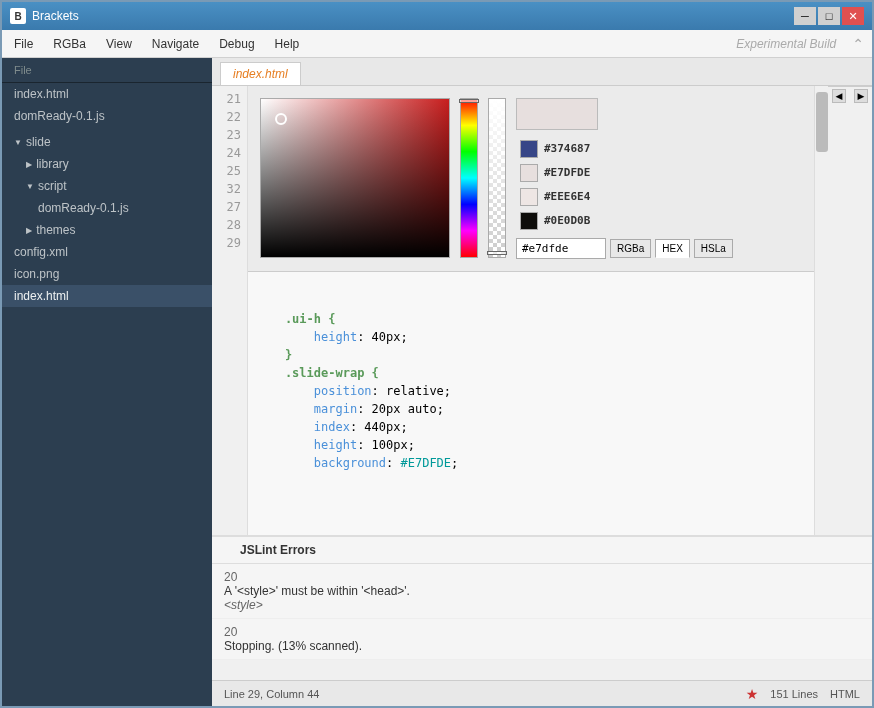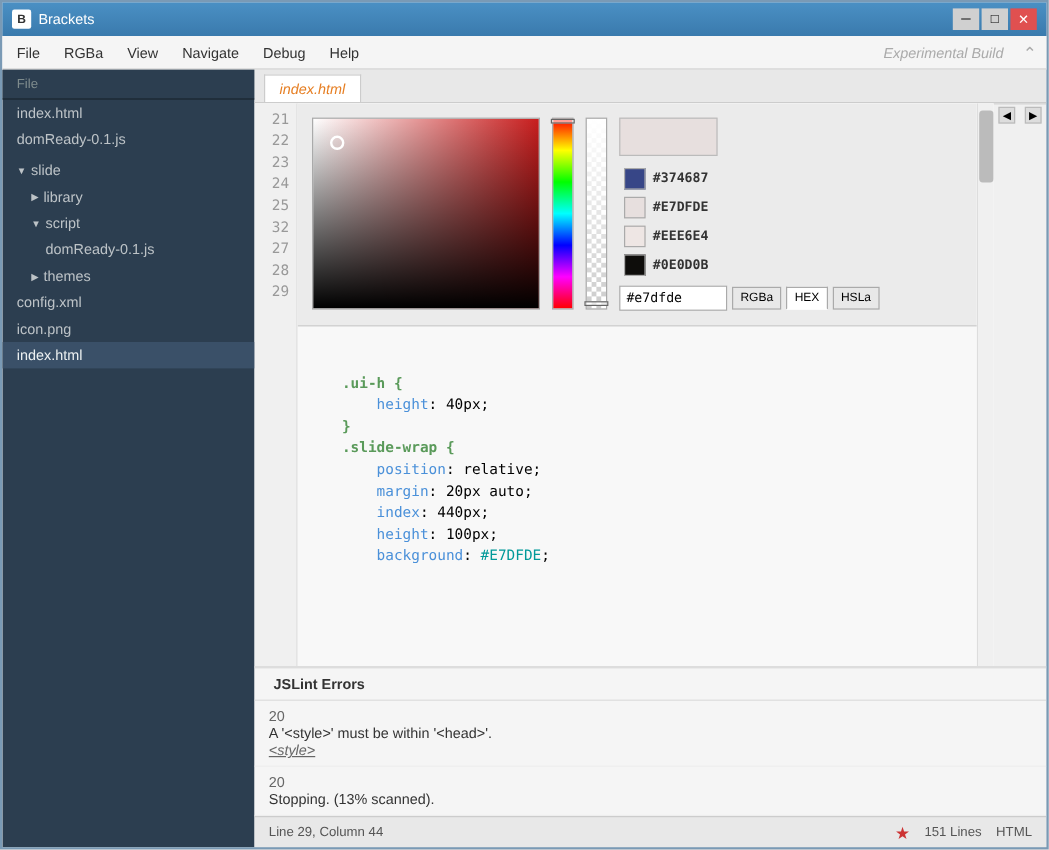--- a/index.html
+++ b/index.html
@@ -71,28 +71,28 @@
     .scrollbar-thumb { width: 12px; height: 60px; background: #bbb; margin: 2px auto; border-radius: 3px; }
 
     
     .h-scroll { height: 18px; background: #f0f0f0; border-top: 1px solid #ccc; display: flex; align-items: center; padding: 0 4px; }
     .h-scroll-arrow { width: 14px; height: 14px; background: #ddd; display: flex; align-items: center; justify-content: center; font-size: 9px; cursor: pointer; border: 1px solid #bbb; }
     .h-scroll-track { flex: 1; height: 8px; background: #e0e0e0; margin: 0 4px; position: relative; }
     .h-scroll-thumb { position: absolute; left: 40%; width: 30%; height: 100%; background: #aaa; border-radius: 2px; }
 
     
     .bottom-panel { background: #f5f5f5; border-top: 2px solid #ddd; min-height: 120px; }
-    .jslint-header { padding: 6px 16px; font-weight: bold; font-size: 12px; color: #333; border-bottom: 1px solid #ddd; }
+    .jslint-header { padding: 6px 28px; font-weight: bold; font-size: 12px; color: #333; border-bottom: 1px solid #ddd; }
     .jslint-row { display: flex; padding: 6px 12px; border-bottom: 1px solid #eee; font-size: 12px; color: #333; flex-direction: column; }
     .jslint-num { width: 40px; color: #666; flex-shrink: 0; }
     .jslint-msg { flex: 1; color: #333; }
-    .jslint-tag { color: #666; font-style: italic; text-decoration: underline; }
-
-    
-    .status-bar { height: 26px; background: #e8e8e8; border-top: 1px solid #ccc; display: flex; align-items: center; padding: 0 12px; font-size: 11px; color: #555; gap: 16px; }
+    .jslint-tag { color: #666; font-style: italic; }
+
+    
+    .status-bar { height: 26px; background: #e8e8e8; border-top: 1px solid #ccc; display: flex; align-items: center; padding: 0 12px; font-size: 11px; color: #555; gap: 16px; margin-top: 20px; }
     .status-right { margin-left: auto; display: flex; align-items: center; gap: 12px; }
     .star-icon { color: #cc3333; font-size: 14px; }
   </style>
 </head>
 <body>
 
 <div class="window">
 
   <div class="title-bar">
     <div class="title-bar-icon">B</div>

